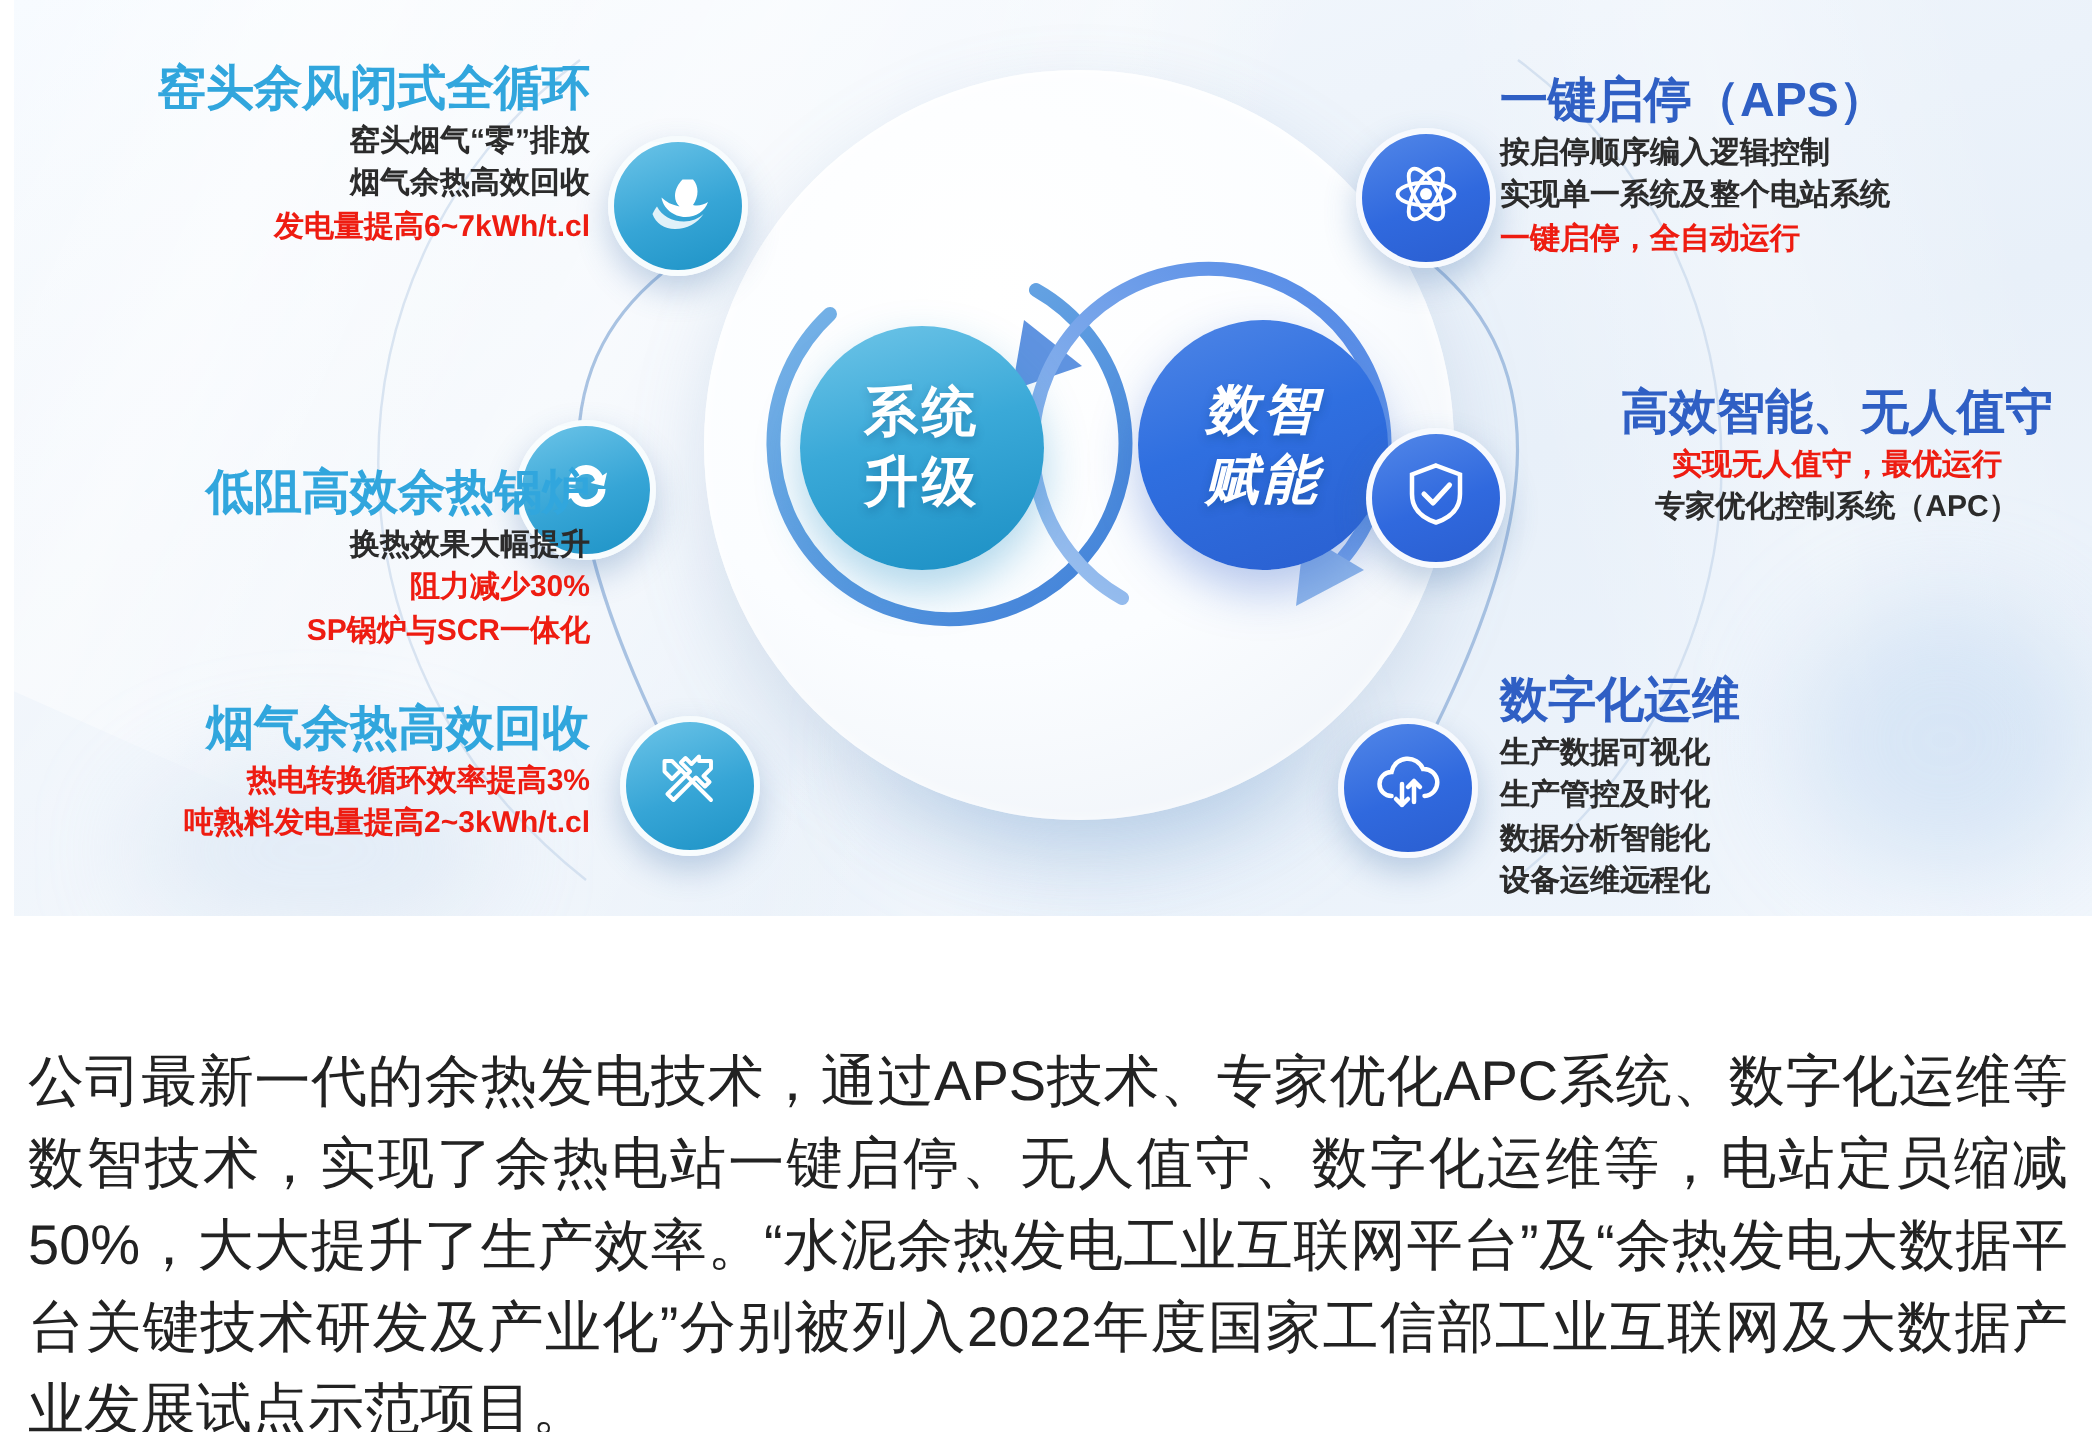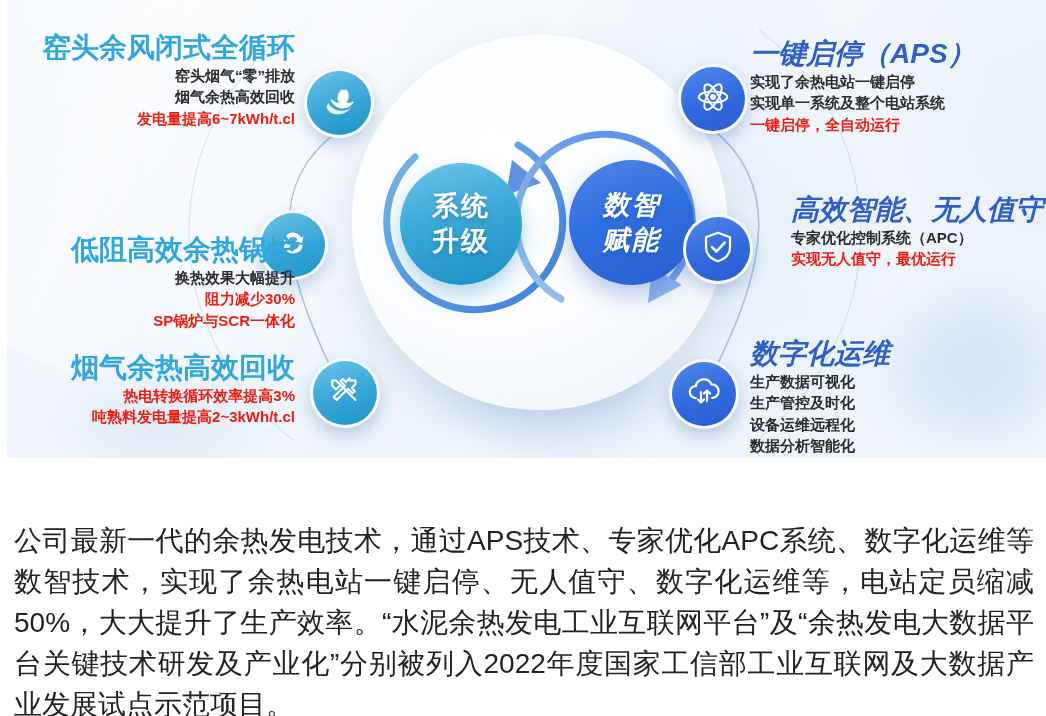--- a/index.html
+++ b/index.html
@@ -68,33 +68,33 @@
   .bubble svg{width:36px;height:36px;fill:#ffffff;}
   #bubble-wind{left:297px;top:68px;}
   #bubble-recycle{left:251px;top:210px;}
   #bubble-tools{left:303px;top:358px;}
   #bubble-atom{left:671px;top:64px;}
   #bubble-shield{left:676px;top:214px;}
   #bubble-cloud{left:662px;top:359px;}
 
   
   .block{position:absolute;}
-  .block .head{font-weight:bold;font-size:28px;line-height:1.25;white-space:nowrap;}
+  .block .head{font-weight:bold;font-size:24px;line-height:1.25;white-space:nowrap;}
   .block .line{font-weight:bold;font-size:15px;line-height:1.42;color:#2b2b2b;white-space:nowrap;}
   .block .line.red{color:#ee1c11;}
   .block.left{text-align:right;}
   .block.left .head{color:#31a6dd;}
   .block.right{text-align:left;}
-  .block.right .head{color:#2f5fc4;font-style:italic;}
+  .block.right .head{color:#2f5fc4;}
 
   #blk-wind   {left:18px;top:30px;width:270px;}
   #blk-boiler {left:18px;top:188px;width:270px;margin-top:44px;}
   #blk-reheat {left:8px;top:350px;width:280px;}
   #blk-aps    {left:743px;top:36px;width:290px;}
-  #blk-apc    {left:784px;top:192px;width:255px;}
+  #blk-apc    {left:784px;top:192px;width:255px;text-align:center;}
   #blk-ops    {left:743px;top:336px;width:290px;}
 
   
   #paragraph{
     position:absolute;left:14px;top:492px;width:1020px;
     font-family:"Liberation Sans","DejaVu Sans",sans-serif;
     font-size:28px;line-height:41px;color:#222222;
     text-align:justify;text-justify:inter-ideograph;
     text-indent:0;
   }
@@ -219,34 +219,34 @@
   </div>
 
   <div id="blk-reheat" class="block left">
     <div class="head">烟气余热高效回收</div>
     <div class="line red">热电转换循环效率提高3%</div>
     <div class="line red">吨熟料发电量提高2~3kWh/t.cl</div>
   </div>
 
   <div id="blk-aps" class="block right">
     <div class="head">一键启停（APS）</div>
-    <div class="line">实现了余热电站一键启停</div>
+    <div class="line">按启停顺序编入逻辑控制</div>
     <div class="line">实现单一系统及整个电站系统</div>
     <div class="line red">一键启停，全自动运行</div>
   </div>
 
   <div id="blk-apc" class="block right">
     <div class="head">高效智能、无人值守</div>
+    <div class="line red">实现无人值守，最优运行</div>
     <div class="line">专家优化控制系统（APC）</div>
-    <div class="line red">实现无人值守，最优运行</div>
   </div>
 
   <div id="blk-ops" class="block right">
     <div class="head">数字化运维</div>
     <div class="line">生产数据可视化</div>
     <div class="line">生产管控及时化</div>
+    <div class="line">数据分析智能化</div>
     <div class="line">设备运维远程化</div>
-    <div class="line">数据分析智能化</div>
   </div>
 
 </div>
 
 <p id="paragraph">公司最新一代的余热发电技术，通过APS技术、专家优化APC系统、数字化运维等数智技术，实现了余热电站一键启停、无人值守、数字化运维等，电站定员缩减50%，大大提升了生产效率。“水泥余热发电工业互联网平台”及“余热发电大数据平台关键技术研发及产业化”分别被列入2022年度国家工信部工业互联网及大数据产业发展试点示范项目。</p>
 
 </body></html>

